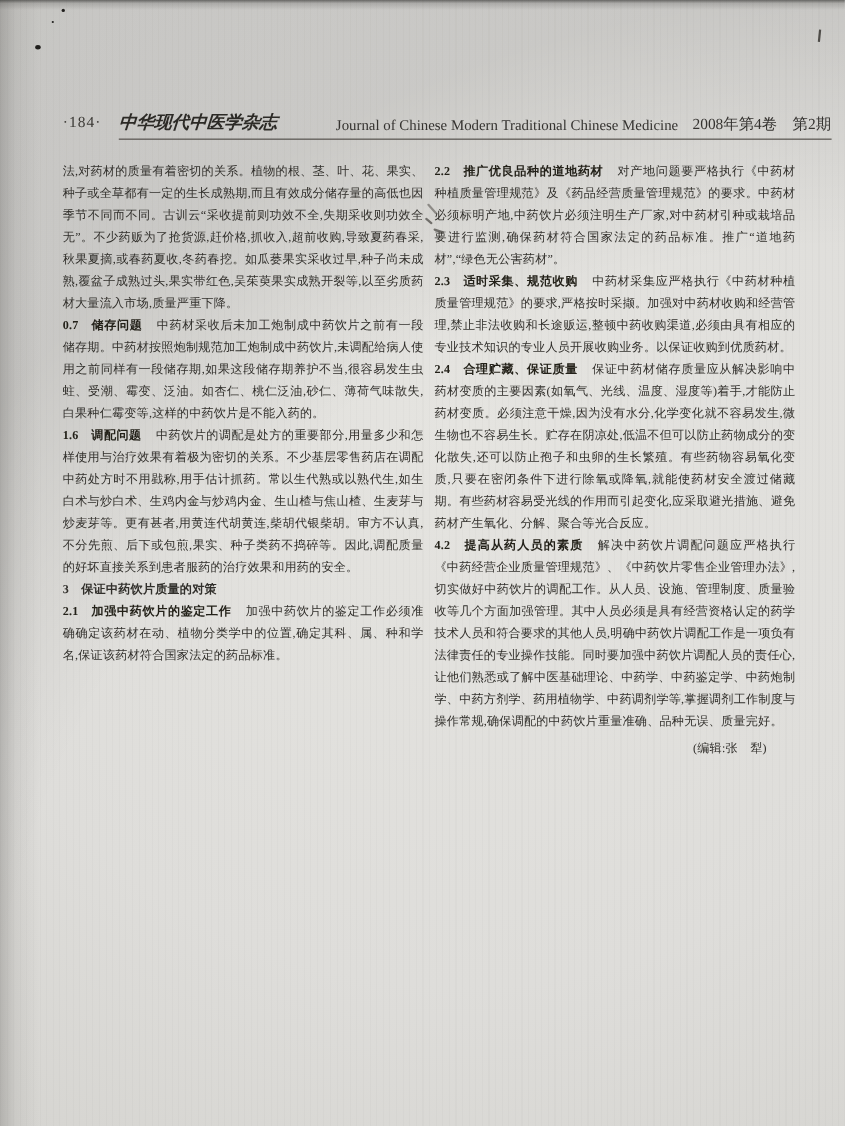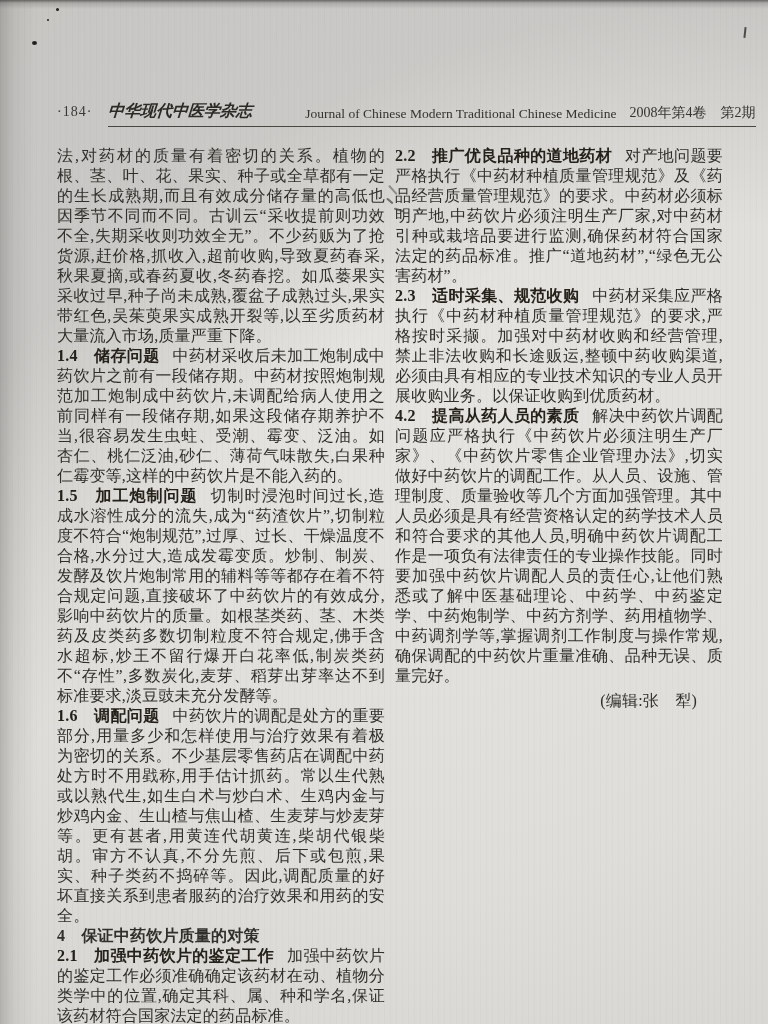--- a/index.html
+++ b/index.html
@@ -35,21 +35,21 @@
   .jen{font-size:13.5px;color:#353330;margin-left:40px;}
   .jissue{font-size:14px;color:#353330;}
   
   .columns{
     position:absolute;left:57px;top:146px;width:666px;
     display:flex;gap:10px;
   }
   .col{width:328px;}
   .col p{
     margin:0;
-    font-size:16px;line-height:20px;letter-spacing:0.2px;
+    font-size:11px;line-height:20px;letter-spacing:0.2px;
     text-align:justify;color:#312f2b;
   }
   .shead{font-weight:bold;color:#232119;padding-right:13px;}
   .h2line{font-weight:bold;color:#232119;}
   .editor{
     text-align:right !important;
     padding-right:26px;margin-top:5px !important;
     font-size:14px;color:#3b3935;
   }
   
@@ -73,30 +73,30 @@
     <span class="rule-group">
       <span class="jcn">中华现代中医学杂志</span>
       <span class="jen">Journal of Chinese Modern Traditional Chinese Medicine</span>
       <span class="jissue">2008年第4卷　第2期</span>
     </span>
   </div>
 
   <div class="columns">
     <div class="col">
       <p>法,对药材的质量有着密切的关系。植物的根、茎、叶、花、果实、种子或全草都有一定的生长成熟期,而且有效成分储存量的高低也因季节不同而不同。古训云“采收提前则功效不全,失期采收则功效全无”。不少药贩为了抢货源,赶价格,抓收入,超前收购,导致夏药春采,秋果夏摘,或春药夏收,冬药春挖。如瓜蒌果实采收过早,种子尚未成熟,覆盆子成熟过头,果实带红色,吴茱萸果实成熟开裂等,以至劣质药材大量流入市场,质量严重下降。</p>
-      <p><b class="shead">1.4　储存问题</b><span>中药材采收后未加工炮制成中药饮片之前有一段储存期。中药材按照炮制规范加工炮制成中药饮片,未调配给病人使用之前同样有一段储存期,如果这段储存期养护不当,很容易发生虫蛀、受潮、霉变、泛油。如杏仁、桃仁泛油,砂仁、薄荷气味散失,白果种仁霉变等,这样的中药饮片是不能入药的。</span></p>
-      <p><b class="shead">1.5　加工炮制问题</b><span>切制时浸泡时间过长,造成水溶性成分的流失,成为“药渣饮片”,切制粒度不符合“炮制规范”,过厚、过长、干燥温度不合格,水分过大,造成发霉变质。炒制、制炭、发酵及饮片炮制常用的辅料等等都存在着不符合规定问题,直接破坏了中药饮片的有效成分,影响中药饮片的质量。如根茎类药、茎、木类药及皮类药多数切制粒度不符合规定,佛手含水超标,炒王不留行爆开白花率低,制炭类药不“存性”,多数炭化,麦芽、稻芽出芽率达不到标准要求,淡豆豉未充分发酵等。</span></p>
+      <p><b class="shead">0.7　储存问题</b><span>中药材采收后未加工炮制成中药饮片之前有一段储存期。中药材按照炮制规范加工炮制成中药饮片,未调配给病人使用之前同样有一段储存期,如果这段储存期养护不当,很容易发生虫蛀、受潮、霉变、泛油。如杏仁、桃仁泛油,砂仁、薄荷气味散失,白果种仁霉变等,这样的中药饮片是不能入药的。</span></p>
       <p><b class="shead">1.6　调配问题</b><span>中药饮片的调配是处方的重要部分,用量多少和怎样使用与治疗效果有着极为密切的关系。不少基层零售药店在调配中药处方时不用戥称,用手估计抓药。常以生代熟或以熟代生,如生白术与炒白术、生鸡内金与炒鸡内金、生山楂与焦山楂、生麦芽与炒麦芽等。更有甚者,用黄连代胡黄连,柴胡代银柴胡。审方不认真,不分先煎、后下或包煎,果实、种子类药不捣碎等。因此,调配质量的好坏直接关系到患者服药的治疗效果和用药的安全。</span></p>
-      <p class="h2line">4　保证中药饮片质量的对策</p>
+      <p class="h2line">3　保证中药饮片质量的对策</p>
       <p><b class="shead">2.1　加强中药饮片的鉴定工作</b><span>加强中药饮片的鉴定工作必须准确确定该药材在动、植物分类学中的位置,确定其科、属、种和学名,保证该药材符合国家法定的药品标准。</span></p>
     </div>
     <div class="col">
       <p><b class="shead">2.2　推广优良品种的道地药材</b><span>对产地问题要严格执行《中药材种植质量管理规范》及《药品经营质量管理规范》的要求。中药材必须标明产地,中药饮片必须注明生产厂家,对中药材引种或栽培品要进行监测,确保药材符合国家法定的药品标准。推广“道地药材”,“绿色无公害药材”。</span></p>
       <p><b class="shead">2.3　适时采集、规范收购</b><span>中药材采集应严格执行《中药材种植质量管理规范》的要求,严格按时采撷。加强对中药材收购和经营管理,禁止非法收购和长途贩运,整顿中药收购渠道,必须由具有相应的专业技术知识的专业人员开展收购业务。以保证收购到优质药材。</span></p>
-      <p><b class="shead">4.2　提高从药人员的素质</b><span>解决中药饮片调配问题应严格执行《中药饮片必须注明生产厂家》、《中药饮片零售企业管理办法》,切实做好中药饮片的调配工作。从人员、设施、管理制度、质量验收等几个方面加强管理。其中人员必须是具有经营资格认定的药学技术人员和符合要求的其他人员,明确中药饮片调配工作是一项负有法律责任的专业操作技能。同时要加强中药饮片调配人员的责任心,让他们熟悉或了解中医基础理论、中药学、中药鉴定学、中药炮制学、中药方剂学、药用植物学、中药调剂学等,掌握调剂工作制度与操作常规,确保调配的中药饮片重量准确、品种无误、质量完好。</span></p>
+      <p><b class="shead">2.4　合理贮藏、保证质量</b><span>保证中药材储存质量应从解决影响中药材变质的主要因素(如氧气、光线、温度、湿度等)着手,才能防止药材变质。必须注意干燥,因为没有水分,化学变化就不容易发生,微生物也不容易生长。贮存在阴凉处,低温不但可以防止药物成分的变化散失,还可以防止孢子和虫卵的生长繁殖。有些药物容易氧化变质,只要在密闭条件下进行除氧或降氧,就能使药材安全渡过储藏期。有些药材容易受光线的作用而引起变化,应采取避光措施、避免药材产生氧化、分解、聚合等光合反应。</span></p>
+      <p><b class="shead">4.2　提高从药人员的素质</b><span>解决中药饮片调配问题应严格执行《中药经营企业质量管理规范》、《中药饮片零售企业管理办法》,切实做好中药饮片的调配工作。从人员、设施、管理制度、质量验收等几个方面加强管理。其中人员必须是具有经营资格认定的药学技术人员和符合要求的其他人员,明确中药饮片调配工作是一项负有法律责任的专业操作技能。同时要加强中药饮片调配人员的责任心,让他们熟悉或了解中医基础理论、中药学、中药鉴定学、中药炮制学、中药方剂学、药用植物学、中药调剂学等,掌握调剂工作制度与操作常规,确保调配的中药饮片重量准确、品种无误、质量完好。</span></p>
       <p class="editor">(编辑:张　犁)</p>
     </div>
   </div>
 
   <div class="speck speck1"></div>
   <div class="speck speck2"></div>
   <div class="speck speck3"></div>
   <div class="edge-tick"></div>
   <div class="pencil pencil-a"></div>
   <div class="pencil pencil-b"></div>

